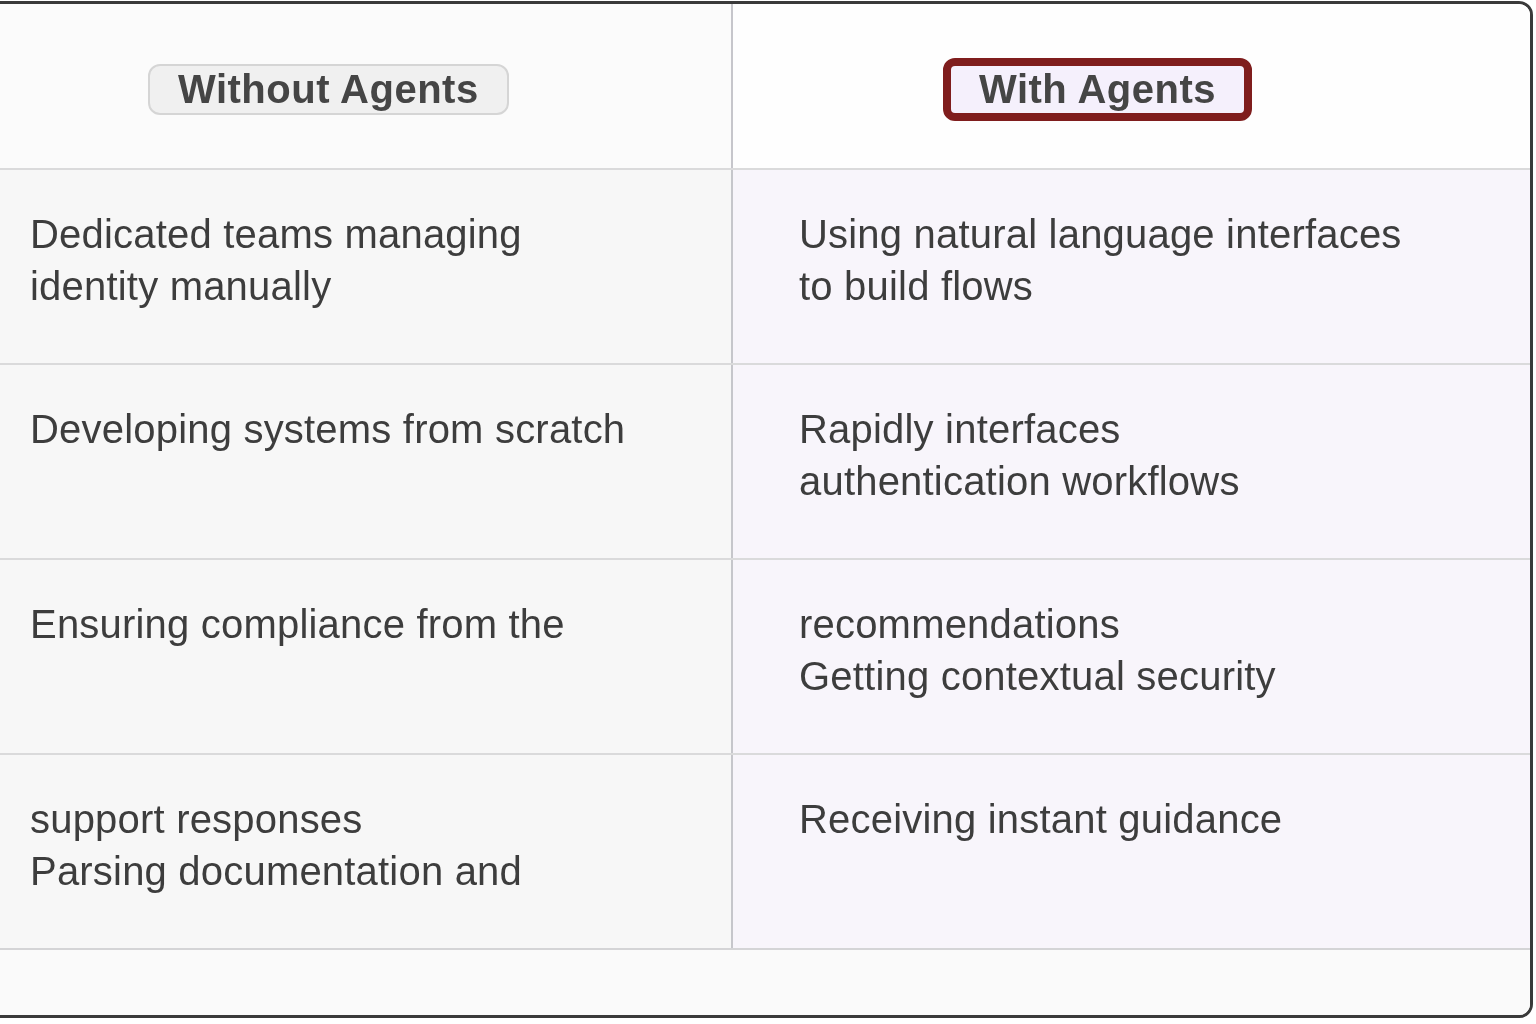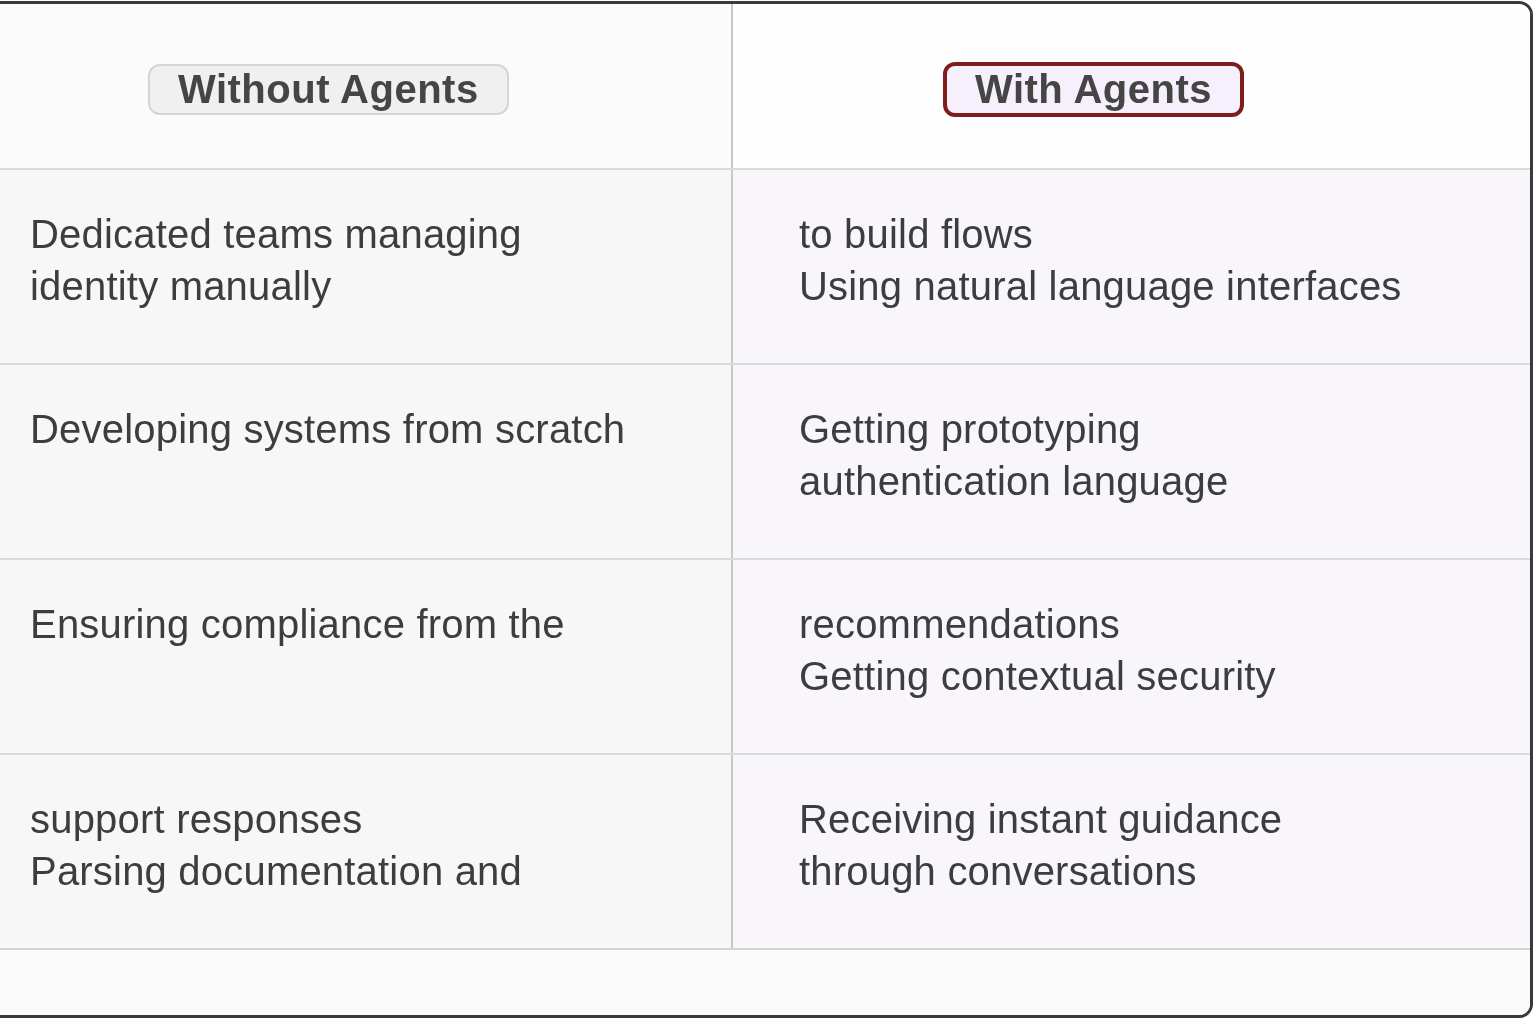--- a/index.html
+++ b/index.html
@@ -64,21 +64,21 @@
     margin-top: 6px;
     white-space: nowrap;
   }
   .badge.without {
     background: #f0f0f0;
     border: 2px solid #d5d5d5;
     margin-left: 159px;
   }
   .badge.with {
     background: #f5f0fc;
-    border: 4px solid #7f1d1d;
+    border: 8px solid #7f1d1d;
     margin-left: 210px;
   }
   .body-row {
     display: flex;
     flex: 0 0 195px;
     height: 195px;
     box-sizing: border-box;
     border-top: 2px solid #dadadb;
   }
   .cell {
@@ -127,53 +127,52 @@
         <span class="badge with">With Agents</span>
       </div>
     </div>
 
     <div class="body-row">
       <div class="cell left">
         <span class="line">Dedicated teams managing</span>
         <span class="line">identity manually</span>
       </div>
       <div class="cell right">
+        <span class="line">Using natural language interfaces</span>
         <span class="line">to build flows</span>
-        <span class="line">Using natural language interfaces</span>
       </div>
     </div>
 
     <div class="body-row">
       <div class="cell left">
         <span class="line">Developing systems from scratch</span>
         <span class="line"></span>
       </div>
       <div class="cell right">
-        <span class="line">Getting prototyping</span>
-        <span class="line">authentication language</span>
+        <span class="line">Rapidly interfaces</span>
+        <span class="line">authentication workflows</span>
       </div>
     </div>
 
     <div class="body-row">
       <div class="cell left">
         <span class="line">Ensuring compliance from the</span>
       </div>
       <div class="cell right">
         <span class="line">recommendations</span>
         <span class="line">Getting contextual security</span>
       </div>
     </div>
 
     <div class="body-row">
       <div class="cell left">
         <span class="line">support responses</span>
         <span class="line">Parsing documentation and</span>
       </div>
       <div class="cell right">
         <span class="line">Receiving instant guidance</span>
-        <span class="line">through conversations</span>
       </div>
     </div>
 
     <div class="footer-row"></div>
 
   </div>
 </div>
 
 </body></html>

